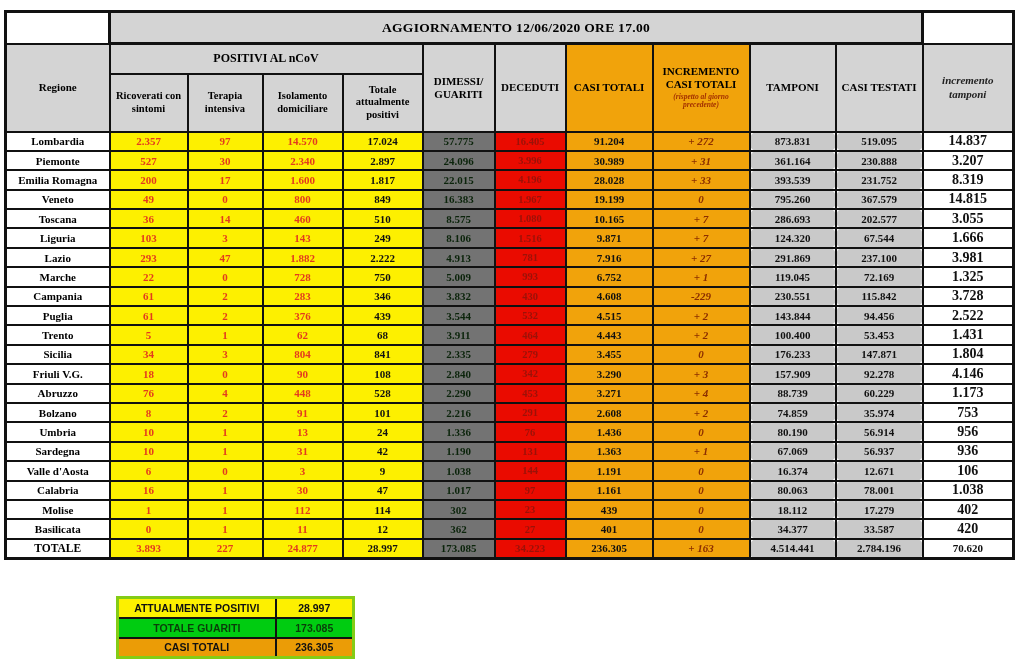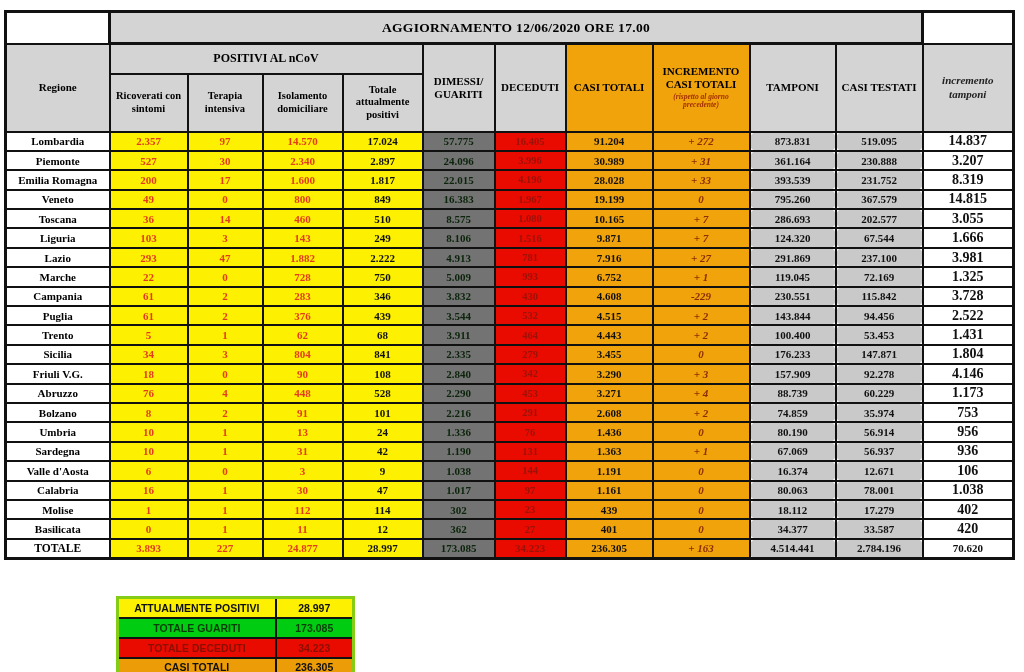--- a/index.html
+++ b/index.html
@@ -405,23 +405,19 @@
     <tbody id="legend-rows">
         <tr>
           <td class="lg-label lg-yel">ATTUALMENTE POSITIVI</td>
           <td class="lg-value lg-yel">28.997</td>
         </tr>
         <tr>
           <td class="lg-label lg-grn">TOTALE GUARITI</td>
           <td class="lg-value lg-grn">173.085</td>
         </tr>
         <tr>
-          <td class="lg-label lg-red">TOTALE DECEDUTI</td>
-          <td class="lg-value lg-red">34.223</td>
-        </tr>
-        <tr>
           <td class="lg-label lg-org">CASI TOTALI</td>
           <td class="lg-value lg-org">236.305</td>
         </tr>
       </tbody>
   </table>
 
 </div>
 
 </body></html>

